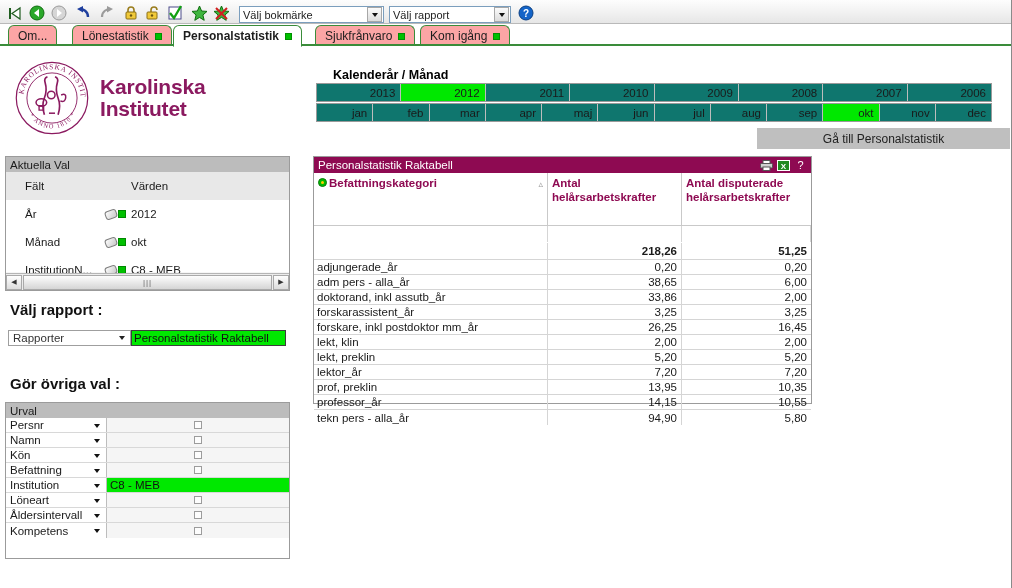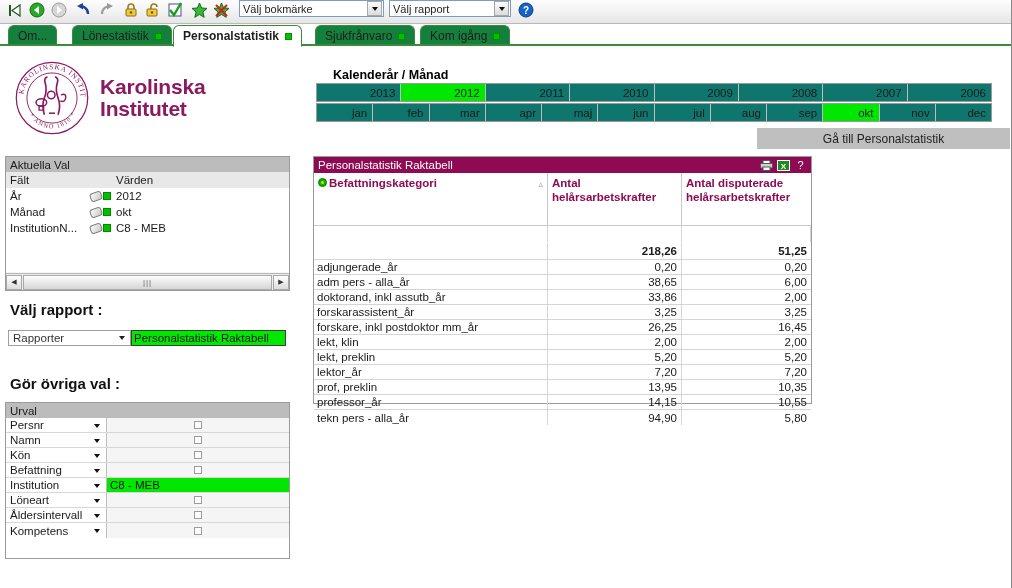--- a/index.html
+++ b/index.html
@@ -20,21 +20,21 @@
 
   
   #toolbar {
     position: absolute;
     left: 0; top: 0;
     width: 1012px; height: 24px;
     background: linear-gradient(to bottom, #fdfdfd 0%, #f1f1f1 55%, #e6e6e6 100%);
     border-bottom: 1px solid #b9b9b9;
     box-sizing: border-box;
     display: flex;
-    align-items: flex-start;
+    align-items: flex-end;
     padding-left: 4px;
   }
   .tb-icon {
     width: 21px; height: 20px;
     display: inline-flex;
     align-items: center;
     justify-content: center;
     margin-right: 1px;
     cursor: pointer;
     font-size: 13px;
@@ -77,21 +77,21 @@
     background: #ffffff;
   }
   #tabbar .tabline {
     position: absolute; left: 0; bottom: 0;
     width: 1012px; height: 2px; background: #3a8c3a;
   }
   .tab {
     position: absolute;
     top: 1px;
     height: 21px;
-    background: #15803d;
+    background: #fca5a5;
     border: 1px solid #3a8c3a;
     border-bottom: none;
     border-radius: 6px 6px 0 0;
     display: flex;
     align-items: center;
     padding: 0 9px;
     font-size: 12px;
     color: #1d1d1d;
     box-sizing: border-box;
     cursor: pointer;
@@ -194,24 +194,24 @@
     color: #1a1a1a;
     padding-left: 4px;
     display: flex;
     align-items: center;
     box-sizing: border-box;
   }
   #akt-list { background: #ffffff; height: 100px; position: relative; }
   .akt-row {
     display: flex;
     align-items: center;
-    height: 16px;
+    height: 28px;
     font-size: 11.5px;
     color: #1a1a1a;
-    padding-left: 4px;
+    padding-left: 19px;
     box-sizing: border-box;
   }
   .akt-head { background: #e8e8e8; }
   .akt-field { width: 80px; white-space: nowrap; overflow: hidden; }
   .akt-icons { width: 26px; display: flex; align-items: center; gap: 1px; }
   .eraser {
     width: 12px; height: 9px;
     background: linear-gradient(135deg,#fdfdfd,#c8c8c8);
     border: 1px solid #7d7d7d;
     border-radius: 3px;

